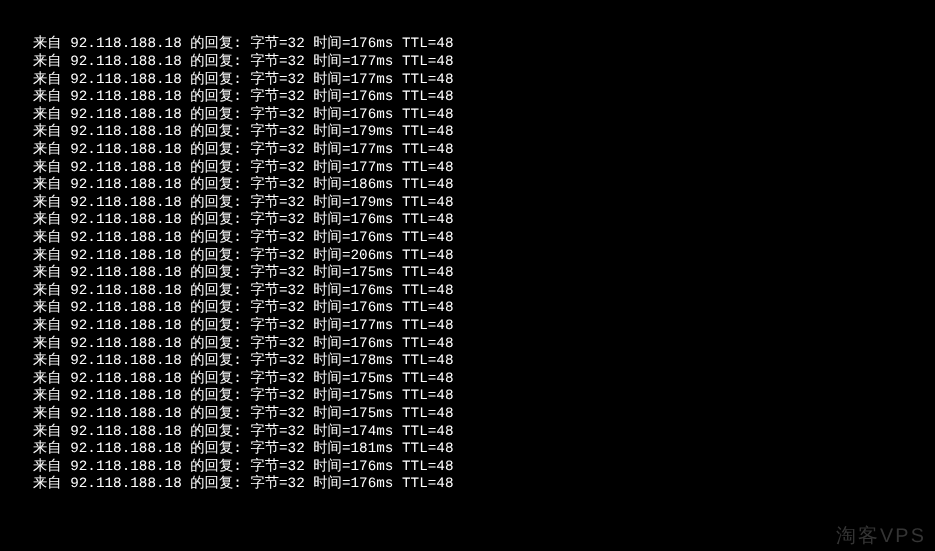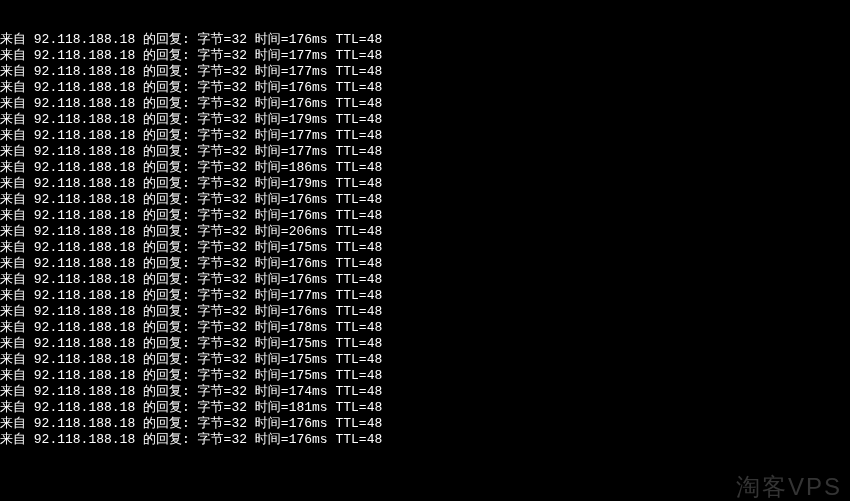--- a/index.html
+++ b/index.html
@@ -17,27 +17,28 @@
       line-height: 16px;
       overflow: hidden;
       position: relative;
     }
     .terminal {
       padding: 0;
       white-space: pre;
     }
     .line {
       white-space: pre;
+      margin-left: 30px;
     }
     .watermark {
       position: absolute;
       right: 8px;
       bottom: 6px;
       color: rgba(150, 150, 150, 0.35);
-      font-size: 24px;
+      font-size: 18px;
       font-family: "Microsoft YaHei", sans-serif;
       letter-spacing: 2px;
       pointer-events: none;
     }
   </style>
 </head>
 <body>
 
 <div class="terminal">
   <div id="lines"><div class="line">来自 92.118.188.18 的回复: 字节=32 时间=176ms TTL=48</div><div class="line">来自 92.118.188.18 的回复: 字节=32 时间=177ms TTL=48</div><div class="line">来自 92.118.188.18 的回复: 字节=32 时间=177ms TTL=48</div><div class="line">来自 92.118.188.18 的回复: 字节=32 时间=176ms TTL=48</div><div class="line">来自 92.118.188.18 的回复: 字节=32 时间=176ms TTL=48</div><div class="line">来自 92.118.188.18 的回复: 字节=32 时间=179ms TTL=48</div><div class="line">来自 92.118.188.18 的回复: 字节=32 时间=177ms TTL=48</div><div class="line">来自 92.118.188.18 的回复: 字节=32 时间=177ms TTL=48</div><div class="line">来自 92.118.188.18 的回复: 字节=32 时间=186ms TTL=48</div><div class="line">来自 92.118.188.18 的回复: 字节=32 时间=179ms TTL=48</div><div class="line">来自 92.118.188.18 的回复: 字节=32 时间=176ms TTL=48</div><div class="line">来自 92.118.188.18 的回复: 字节=32 时间=176ms TTL=48</div><div class="line">来自 92.118.188.18 的回复: 字节=32 时间=206ms TTL=48</div><div class="line">来自 92.118.188.18 的回复: 字节=32 时间=175ms TTL=48</div><div class="line">来自 92.118.188.18 的回复: 字节=32 时间=176ms TTL=48</div><div class="line">来自 92.118.188.18 的回复: 字节=32 时间=176ms TTL=48</div><div class="line">来自 92.118.188.18 的回复: 字节=32 时间=177ms TTL=48</div><div class="line">来自 92.118.188.18 的回复: 字节=32 时间=176ms TTL=48</div><div class="line">来自 92.118.188.18 的回复: 字节=32 时间=178ms TTL=48</div><div class="line">来自 92.118.188.18 的回复: 字节=32 时间=175ms TTL=48</div><div class="line">来自 92.118.188.18 的回复: 字节=32 时间=175ms TTL=48</div><div class="line">来自 92.118.188.18 的回复: 字节=32 时间=175ms TTL=48</div><div class="line">来自 92.118.188.18 的回复: 字节=32 时间=174ms TTL=48</div><div class="line">来自 92.118.188.18 的回复: 字节=32 时间=181ms TTL=48</div><div class="line">来自 92.118.188.18 的回复: 字节=32 时间=176ms TTL=48</div><div class="line">来自 92.118.188.18 的回复: 字节=32 时间=176ms TTL=48</div></div>

